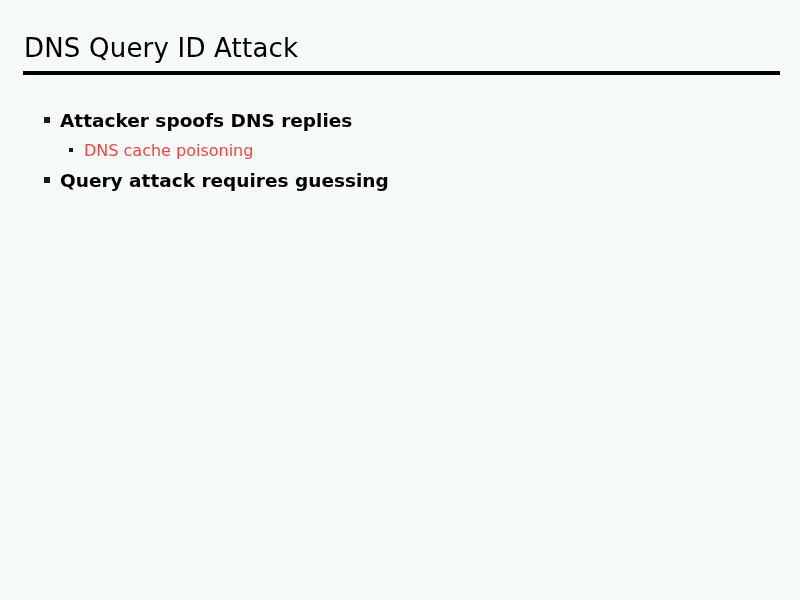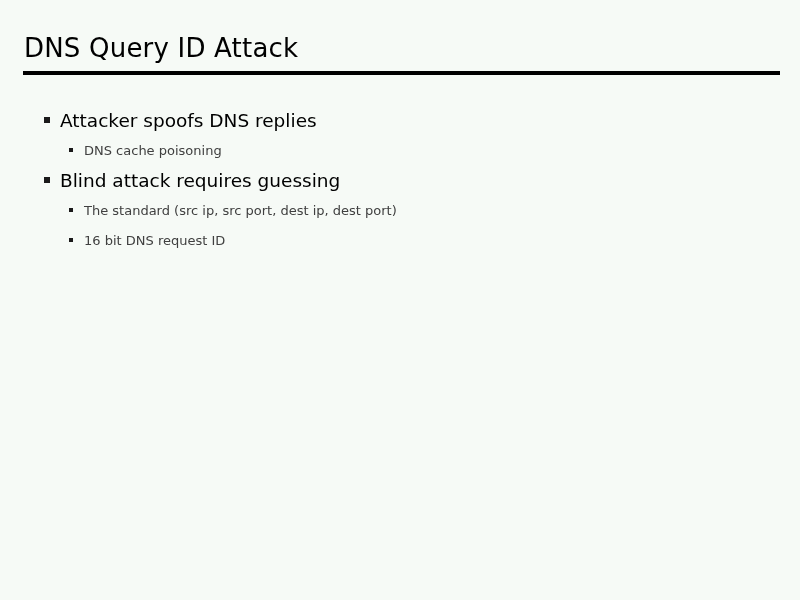--- a/index.html
+++ b/index.html
@@ -94,20 +94,21 @@
     margin-top: 11px;
     margin-right: 10px;
   }
 
   li.lvl1 > .row .text {
     font-family: "DejaVu Sans", sans-serif;
     font-size: 18.5px;
     line-height: 30px;
     color: #000000;
     white-space: nowrap;
+    font-weight: bold;
   }
 
   
   li.lvl2 > .row {
     display: flex;
     align-items: flex-start;
     padding-left: 69px;
     min-height: 30px;
   }
 
@@ -115,23 +116,23 @@
     flex: 0 0 auto;
     width: 4px;
     height: 4px;
     background: #1a1a1a;
     margin-top: 12px;
     margin-right: 11px;
   }
 
   li.lvl2 > .row .text {
     font-family: "DejaVu Sans", sans-serif;
-    font-size: 13px;
+    font-size: 16px;
     line-height: 30px;
-    color: #404040;
+    color: #ef4444;
     white-space: nowrap;
   }
 </style>
 </head>
 <body>
 
 <div id="slide">
 
   <div id="title-block">
     <div id="slide-title">DNS Query ID Attack</div>
@@ -153,34 +154,20 @@
               <span class="marker"></span>
               <span class="text">DNS cache poisoning</span>
             </div>
           </li>
         </ul>
       </li>
 
       <li class="bullet lvl1">
         <div class="row">
           <span class="marker"></span>
-          <span class="text">Blind attack requires guessing</span>
+          <span class="text">Query attack requires guessing</span>
         </div>
-        <ul class="level2">
-          <li class="bullet lvl2">
-            <div class="row">
-              <span class="marker"></span>
-              <span class="text">The standard (src ip, src port, dest ip, dest port)</span>
-            </div>
-          </li>
-          <li class="bullet lvl2">
-            <div class="row">
-              <span class="marker"></span>
-              <span class="text">16 bit DNS request ID</span>
-            </div>
-          </li>
-        </ul>
       </li>
 
     </ul>
   </div>
 
 </div>
 
 </body></html>

